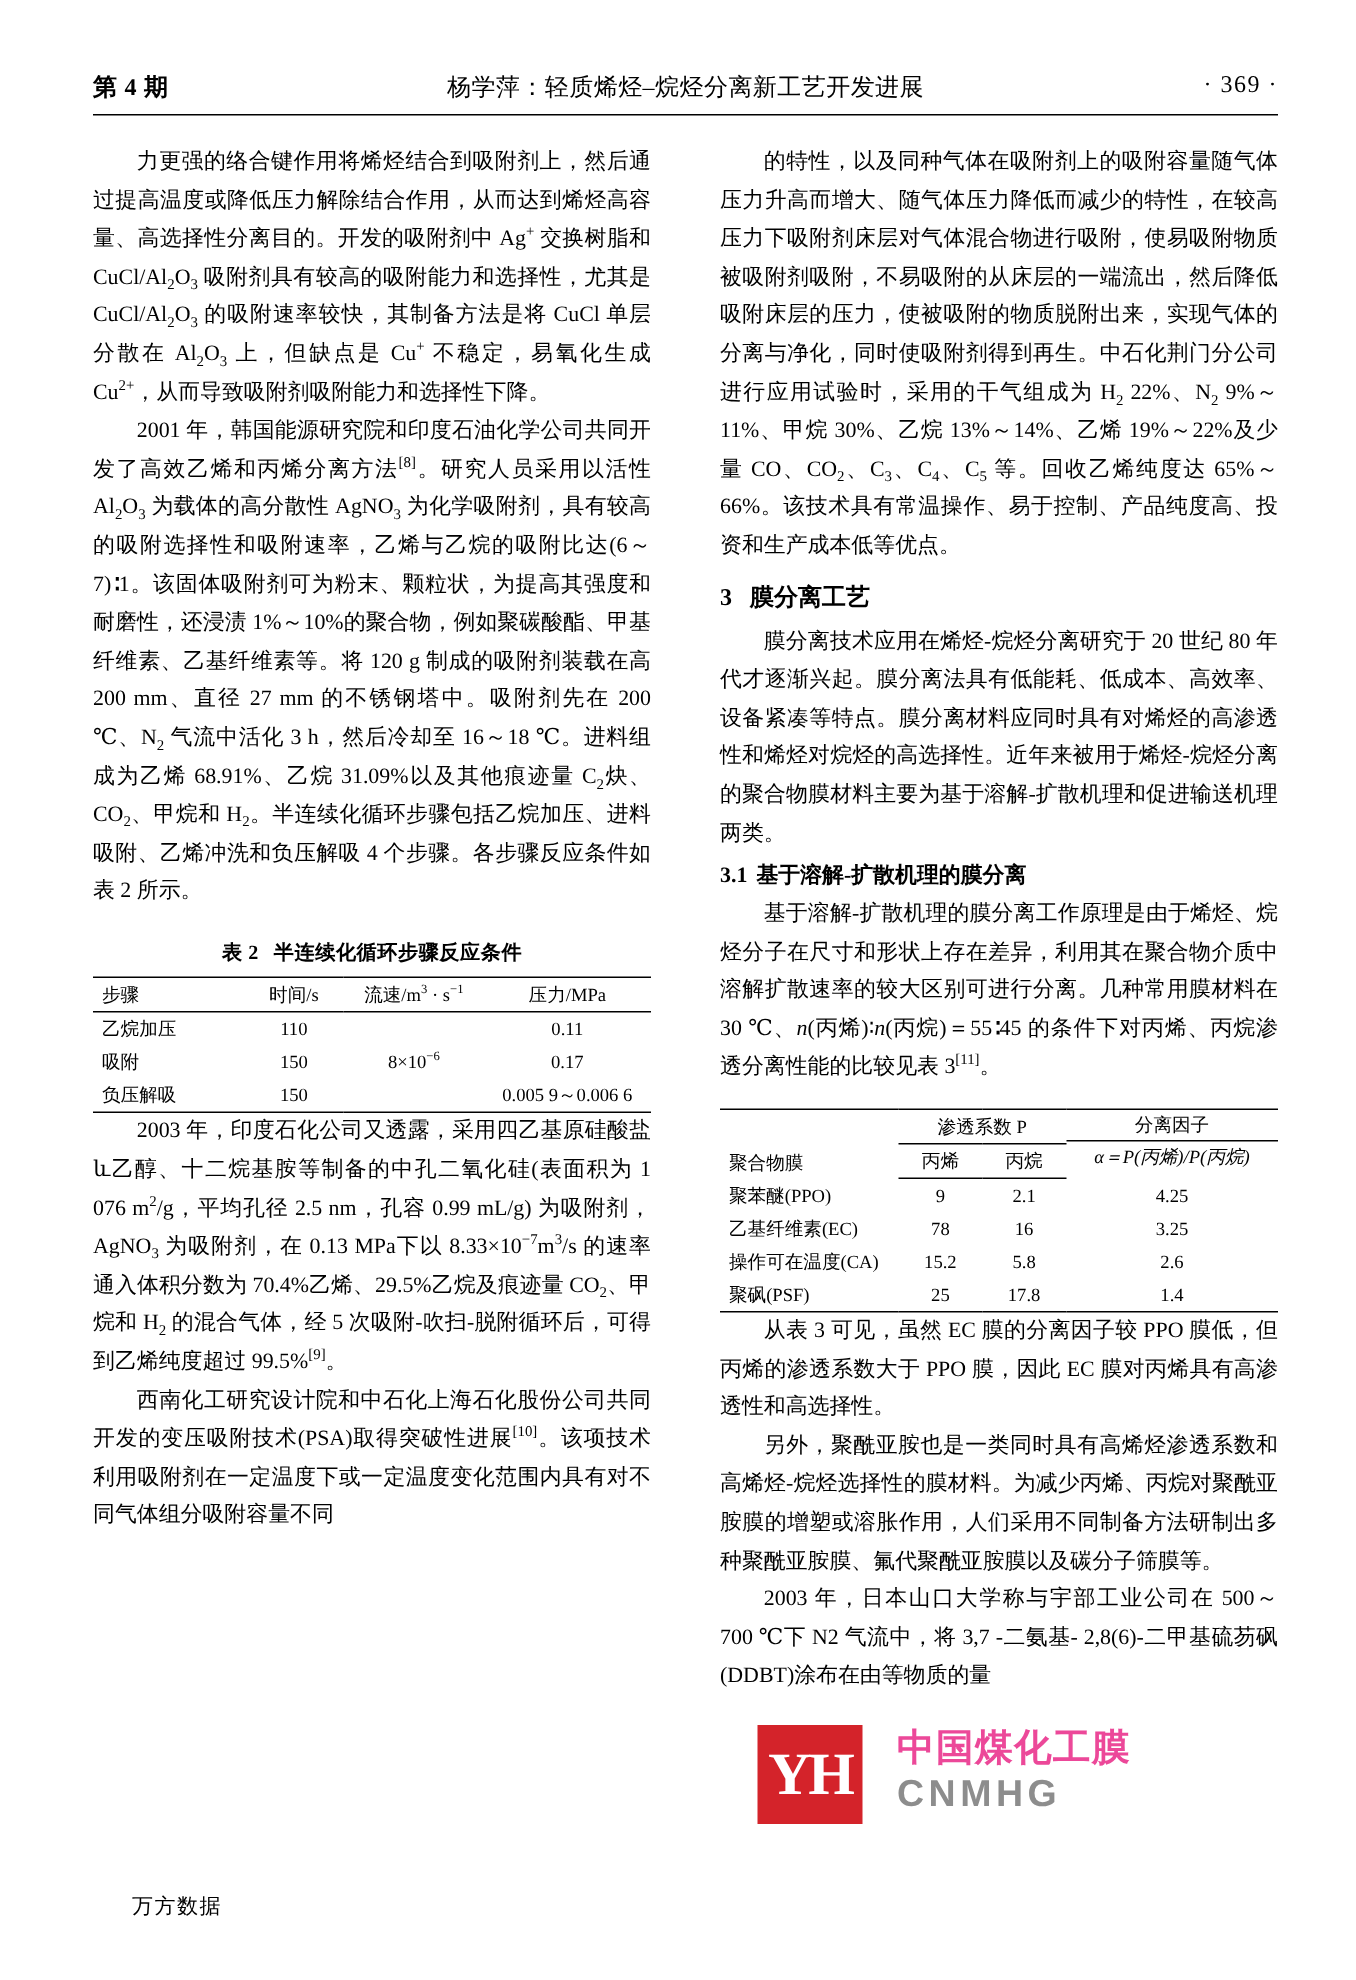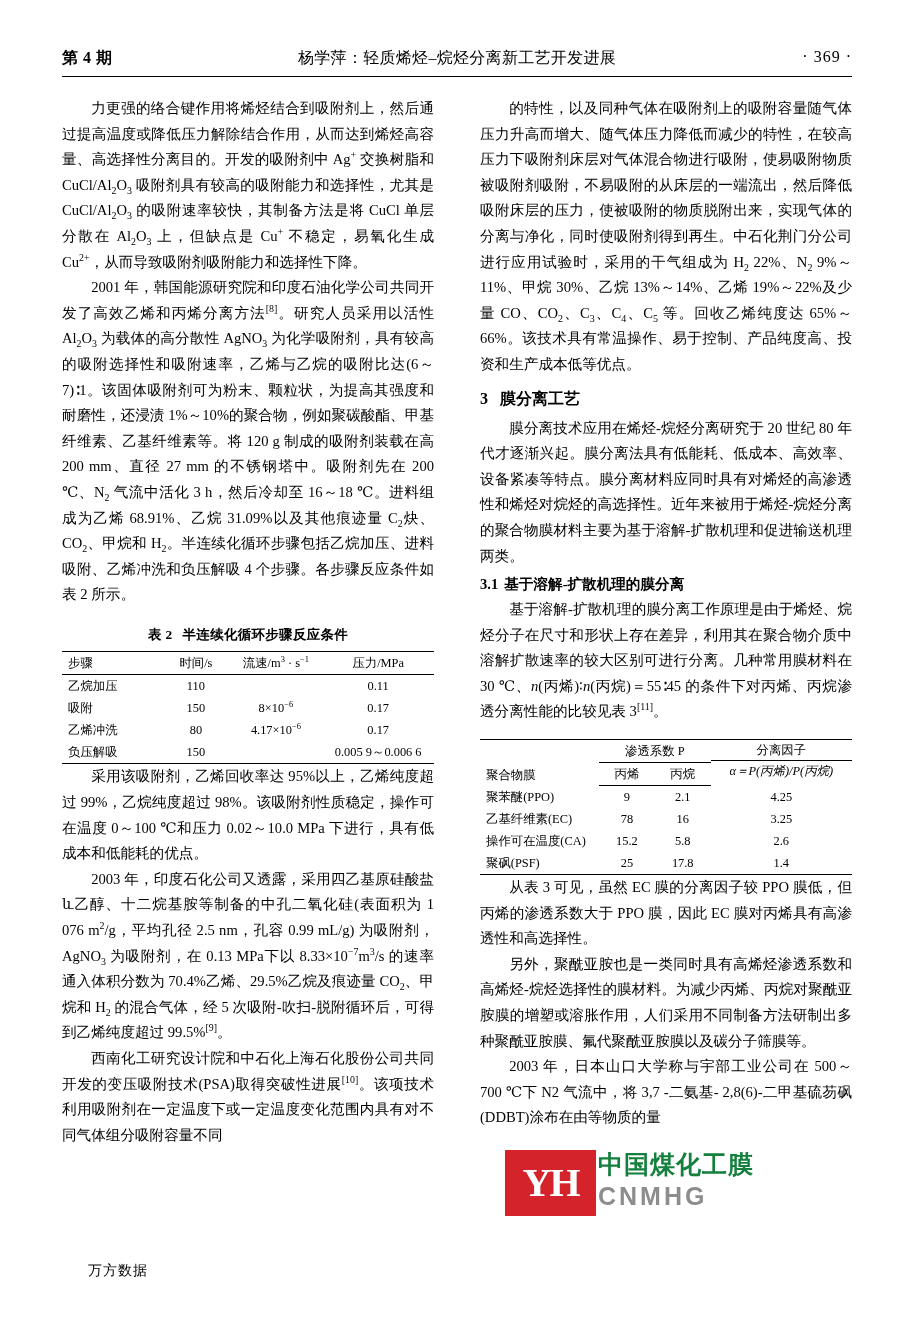--- a/index.html
+++ b/index.html
@@ -133,38 +133,38 @@
     left: 480px;
     top: 1150px;
     width: 372px;
     height: 70px;
     pointer-events: none;
   }
   .logo .mark {
     position: absolute;
     left: 25px;
     top: 0px;
-    width: 91px;
+    width: 70px;
     height: 66px;
     background: #d4232a;
     color: #fff;
     font-family: "Liberation Serif", serif;
     font-weight: bold;
     font-size: 40px;
     line-height: 66px;
     text-align: center;
     letter-spacing: -2px;
   }
   .logo .cn {
     position: absolute;
     left: 118px;
     top: -2px;
     font-size: 25px;
     font-weight: bold;
-    color: #15803d;
+    color: #ec4899;
     letter-spacing: 1px;
     font-family: "Liberation Sans", sans-serif;
   }
   .logo .en {
     position: absolute;
     left: 118px;
     top: 32px;
     font-size: 25px;
     font-weight: bold;
     color: #8d8d8d;
@@ -216,37 +216,30 @@
             <td>110</td>
             <td></td>
             <td>0.11</td>
           </tr>
           <tr>
             <td class="lead">吸附</td>
             <td>150</td>
             <td>8×10<sup>−6</sup></td>
             <td>0.17</td>
           </tr>
-          <tr>
-            <td class="lead">乙烯冲洗</td>
-            <td>80</td>
-            <td>4.17×10<sup>−6</sup></td>
-            <td>0.17</td>
-          </tr>
           <tr class="t-bot">
             <td class="lead">负压解吸</td>
             <td>150</td>
             <td></td>
             <td>0.005 9～0.006 6</td>
           </tr>
         </tbody>
       </table>
     </div>
 
-    <p>采用该吸附剂，乙烯回收率达 95%以上，乙烯纯度超过 99%，乙烷纯度超过 98%。该吸附剂性质稳定，操作可在温度 0～100 ℃和压力 0.02～10.0 MPa 下进行，具有低成本和低能耗的优点。</p>
 
     <p>2003 年，印度石化公司又透露，采用四乙基原硅酸盐և乙醇、十二烷基胺等制备的中孔二氧化硅(表面积为 1 076 m<sup>2</sup>/g，平均孔径 2.5 nm，孔容 0.99 mL/g) 为吸附剂，AgNO<sub>3</sub> 为吸附剂，在 0.13 MPa下以 8.33×10<sup>−7</sup>m<sup>3</sup>/s 的速率通入体积分数为 70.4%乙烯、29.5%乙烷及痕迹量 CO<sub>2</sub>、甲烷和 H<sub>2</sub> 的混合气体，经 5 次吸附-吹扫-脱附循环后，可得到乙烯纯度超过 99.5%<sup>[9]</sup>。</p>
 
     <p>西南化工研究设计院和中石化上海石化股份公司共同开发的变压吸附技术(PSA)取得突破性进展<sup>[10]</sup>。该项技术利用吸附剂在一定温度下或一定温度变化范围内具有对不同气体组分吸附容量不同</p>
   </div>
 
   <div class="col right">
     <p>的特性，以及同种气体在吸附剂上的吸附容量随气体压力升高而增大、随气体压力降低而减少的特性，在较高压力下吸附剂床层对气体混合物进行吸附，使易吸附物质被吸附剂吸附，不易吸附的从床层的一端流出，然后降低吸附床层的压力，使被吸附的物质脱附出来，实现气体的分离与净化，同时使吸附剂得到再生。中石化荆门分公司进行应用试验时，采用的干气组成为 H<sub>2</sub> 22%、N<sub>2</sub> 9%～11%、甲烷 30%、乙烷 13%～14%、乙烯 19%～22%及少量 CO、CO<sub>2</sub>、C<sub>3</sub>、C<sub>4</sub>、C<sub>5</sub> 等。回收乙烯纯度达 65%～66%。该技术具有常温操作、易于控制、产品纯度高、投资和生产成本低等优点。</p>
 
     <p class="sec-head">

